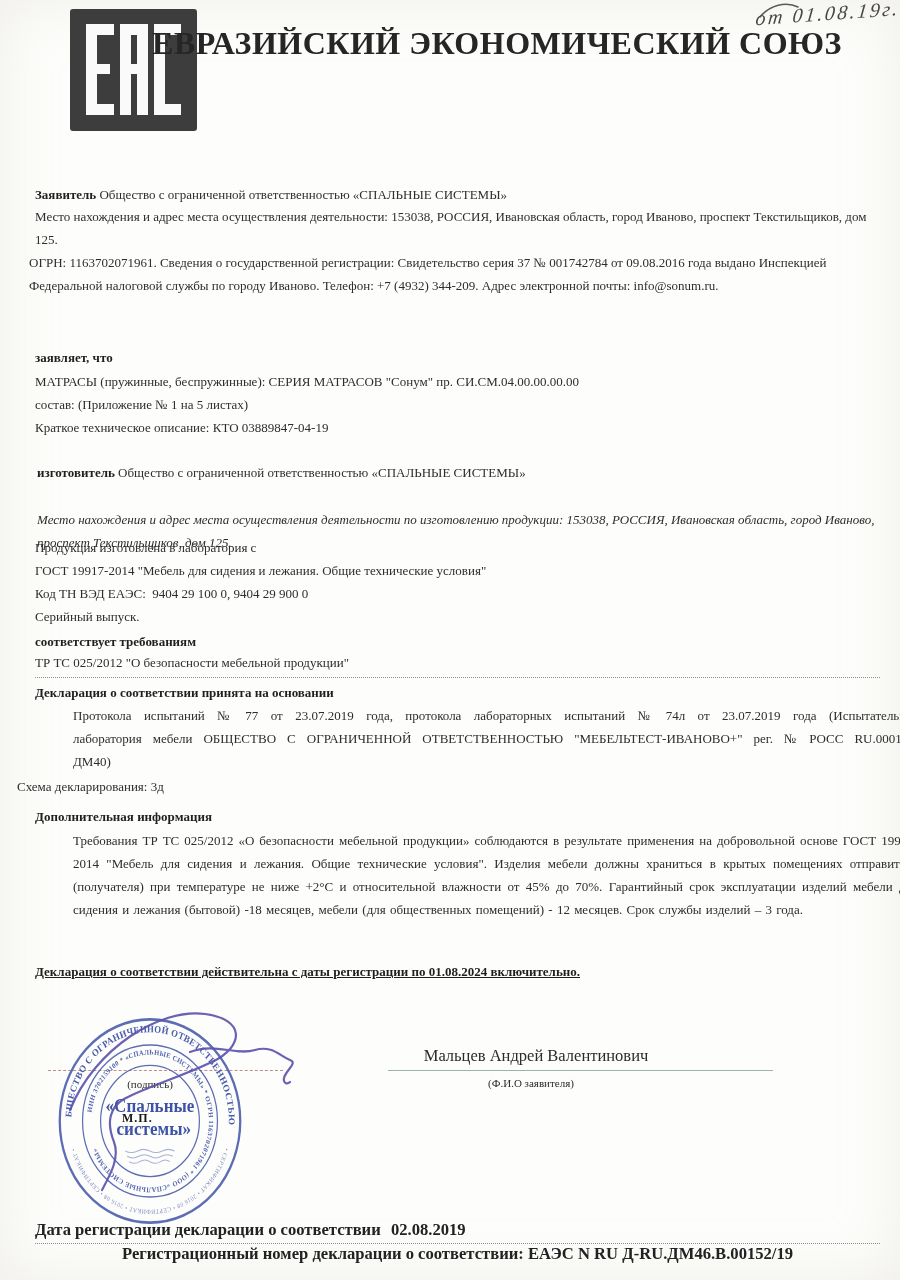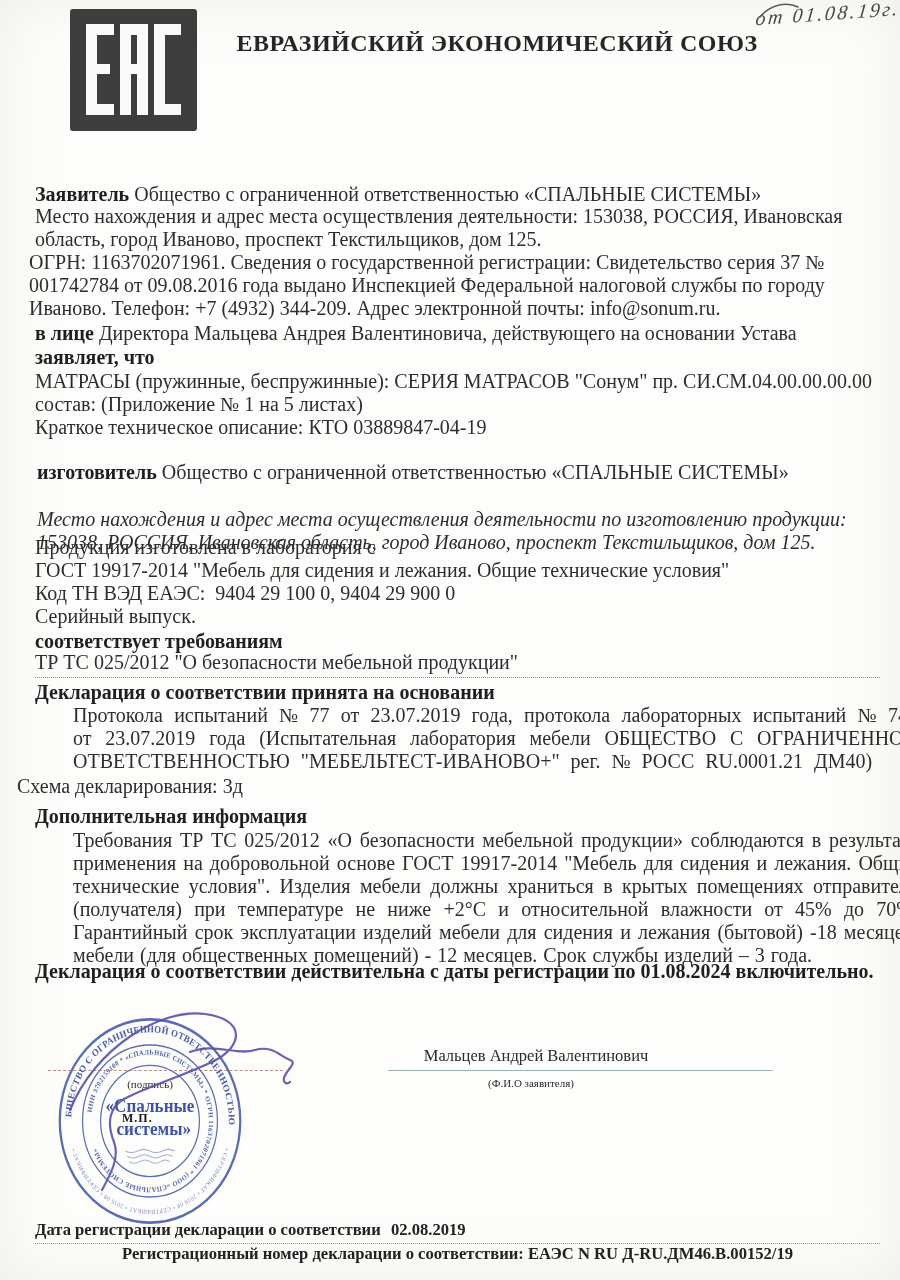--- a/index.html
+++ b/index.html
@@ -1,23 +1,23 @@
 <!DOCTYPE html>
 <html lang="ru"><head>
 <meta charset="utf-8">
 <style>
   html,body{margin:0;padding:0;background:#e8e8e8;}
   .page{position:relative;width:900px;height:1280px;background:#fdfdfb;overflow:hidden;
         font-family:"Liberation Serif", serif;color:#2d2d2d;
         box-shadow:inset 0 0 60px rgba(200,195,185,.25);}
   .abs{position:absolute;}
-  .line{font-size:20px;line-height:23px;}
+  .line{font-size:13px;line-height:23px;}
   .b{font-weight:bold;color:#1f1f1f;}
   .just{text-align:justify;margin-left:38px;}
-  .title{font-weight:bold;font-size:24px;line-height:30px;letter-spacing:.5px;
+  .title{font-weight:bold;font-size:32px;line-height:30px;letter-spacing:.5px;
          text-align:center;color:#262626;}
   .dotted-under{border-bottom:1.6px dotted #8f8f8f;padding-bottom:3px;}
   .handwrite{font-style:italic;color:#474747;font-size:20px;letter-spacing:2.5px;
              transform:rotate(-4deg) skewX(-10deg);transform-origin:left top;}
   .smallcap{font-size:11px;color:#2a2a2a;}
   .sig-line-left{border-top:1.4px dashed #b8908c;}
   .sig-line-right{border-top:1.4px solid #9fb3ae;}
   .mp{font-size:12px;font-weight:bold;color:#161616;letter-spacing:1px;}
   .name{font-size:16.5px;color:#2b2b2b;text-align:center;}
   .regline{font-size:16.6px;font-weight:bold;color:#222;}
@@ -58,24 +58,20 @@
 
   <div class="abs line" style="left:35px;top:183px;width:845px;">
     <span class="b">Заявитель</span>
     <span>Общество с ограниченной ответственностью «СПАЛЬНЫЕ СИСТЕМЫ»</span>
   </div>
 
   <div class="abs line" style="left:35px;top:205px;width:845px;">Место нахождения и адрес места осуществления деятельности: 153038, РОССИЯ, Ивановская область, город Иваново, проспект Текстильщиков, дом 125.</div>
 
   <div class="abs line" style="left:29px;top:251px;width:845px;">ОГРН: 1163702071961. Сведения о государственной регистрации: Свидетельство серия 37 № 001742784 от 09.08.2016 года выдано Инспекцией Федеральной налоговой службы по городу Иваново. Телефон: +7 (4932) 344-209. Адрес электронной почты: info@sonum.ru.</div>
 
-  <div class="abs line" style="left:35px;top:322px;width:845px;">
-    <span class="b">в лице</span>
-    <span>Директора Мальцева Андрея Валентиновича, действующего на основании Устава</span>
-  </div>
 
   <div class="abs line b" style="left:35px;top:346px;width:845px;">заявляет, что</div>
 
   <div class="abs line" style="left:35px;top:370px;width:845px;">МАТРАСЫ (пружинные, беспружинные): СЕРИЯ МАТРАСОВ "Сонум" пр. СИ.СМ.04.00.00.00.00</div>
 
   <div class="abs line" style="left:35px;top:393px;width:845px;">состав: (Приложение № 1 на 5 листах)</div>
 
   <div class="abs line" style="left:35px;top:416px;width:845px;">Краткое техническое описание: КТО 03889847-04-19</div>
 
   <div class="abs line" style="left:37px;top:461px;width:843px;">
@@ -100,21 +96,21 @@
   <div class="abs line b" style="left:35px;top:681px;width:845px;">Декларация о соответствии принята на основании</div>
 
   <div class="abs line just" style="left:35px;top:704px;width:845px;word-spacing:6px;">Протокола испытаний № 77 от 23.07.2019 года, протокола лабораторных испытаний № 74л от 23.07.2019 года (Испытательная лаборатория мебели ОБЩЕСТВО С ОГРАНИЧЕННОЙ ОТВЕТСТВЕННОСТЬЮ "МЕБЕЛЬТЕСТ-ИВАНОВО+" рег. № РОСС RU.0001.21 ДМ40)</div>
 
   <div class="abs line" style="left:17px;top:775px;width:845px;">Схема декларирования: 3д</div>
 
   <div class="abs line b" style="left:35px;top:805px;width:845px;">Дополнительная информация</div>
 
   <div class="abs line just" style="left:35px;top:829px;width:845px;word-spacing:1px;">Требования ТР ТС 025/2012 «О безопасности мебельной продукции» соблюдаются в результате применения на добровольной основе ГОСТ 19917-2014 "Мебель для сидения и лежания. Общие технические условия". Изделия мебели должны храниться в крытых помещениях отправителя (получателя) при температуре не ниже +2°С и относительной влажности от 45% до 70%. Гарантийный срок эксплуатации изделий мебели для сидения и лежания (бытовой) -18 месяцев, мебели (для общественных помещений) - 12 месяцев. Срок службы изделий – 3 года.</div>
 
-  <div class="abs line b" style="left:35px;top:960px;width:845px;">Декларация о соответствии действительна с даты регистрации по 01.08.2024 включительно.</div>
+  <div class="abs line b" style="left:35px;top:960px;width:845px;text-decoration:underline;">Декларация о соответствии действительна с даты регистрации по 01.08.2024 включительно.</div>
 
   <div class="abs sig-line-left" style="left:48px;top:1070px;width:235px;height:0;"></div>
   <div class="abs smallcap" style="left:70px;top:1078px;width:160px;text-align:center;">(подпись)</div>
 
   <div class="abs name" style="left:326px;top:1046px;width:420px;">Мальцев Андрей Валентинович</div>
   <div class="abs sig-line-right" style="left:388px;top:1070px;width:385px;height:0;"></div>
   <div class="abs smallcap" style="left:356px;top:1077px;width:350px;text-align:center;">(Ф.И.О заявителя)</div>
 
   <svg class="abs" style="left:55px;top:1014px;" width="190" height="214" viewBox="0 0 200 200" preserveAspectRatio="none">
     <g stroke="#4054a8" fill="none" opacity="0.85">

